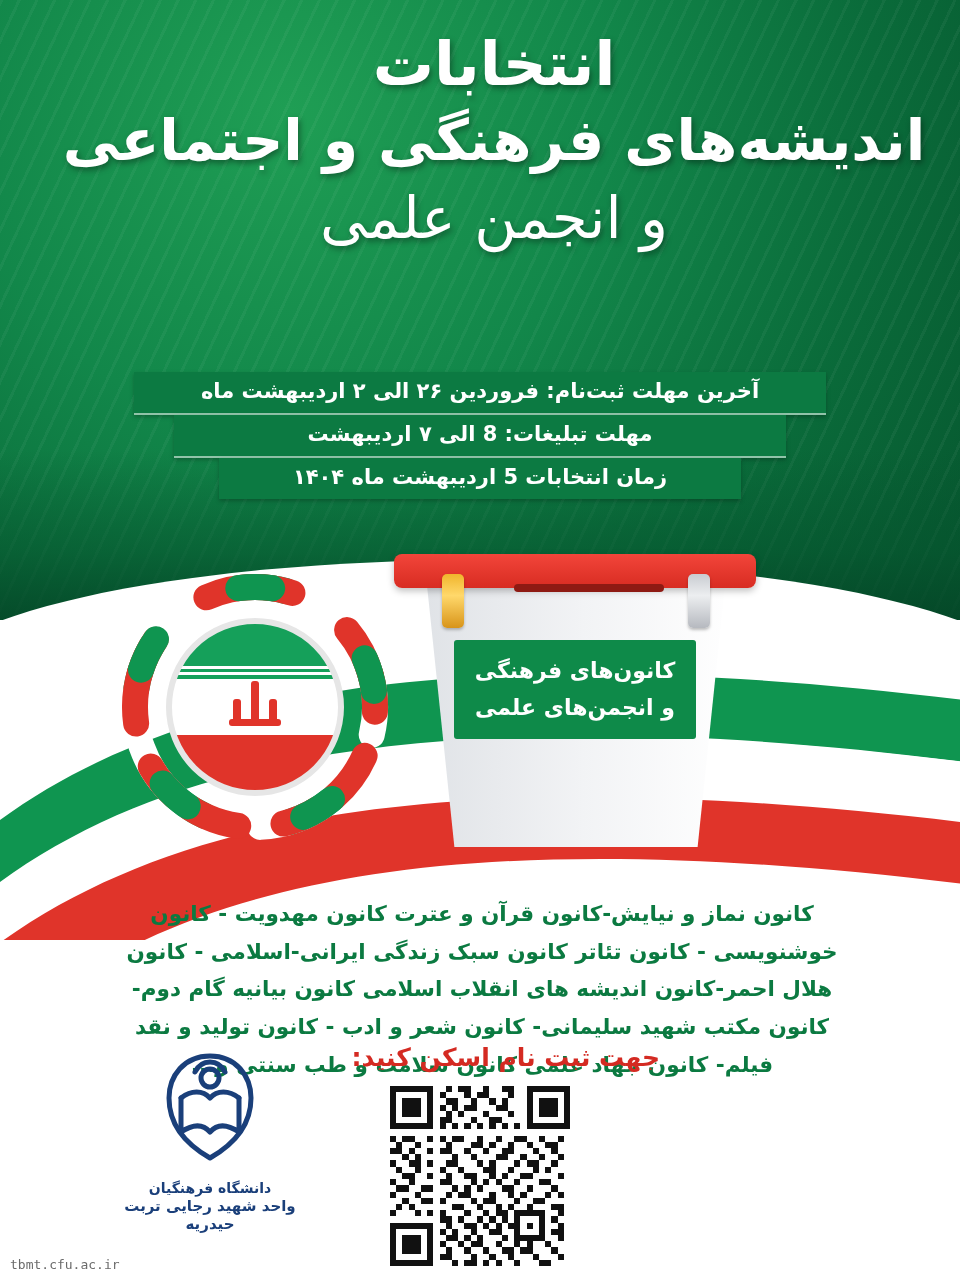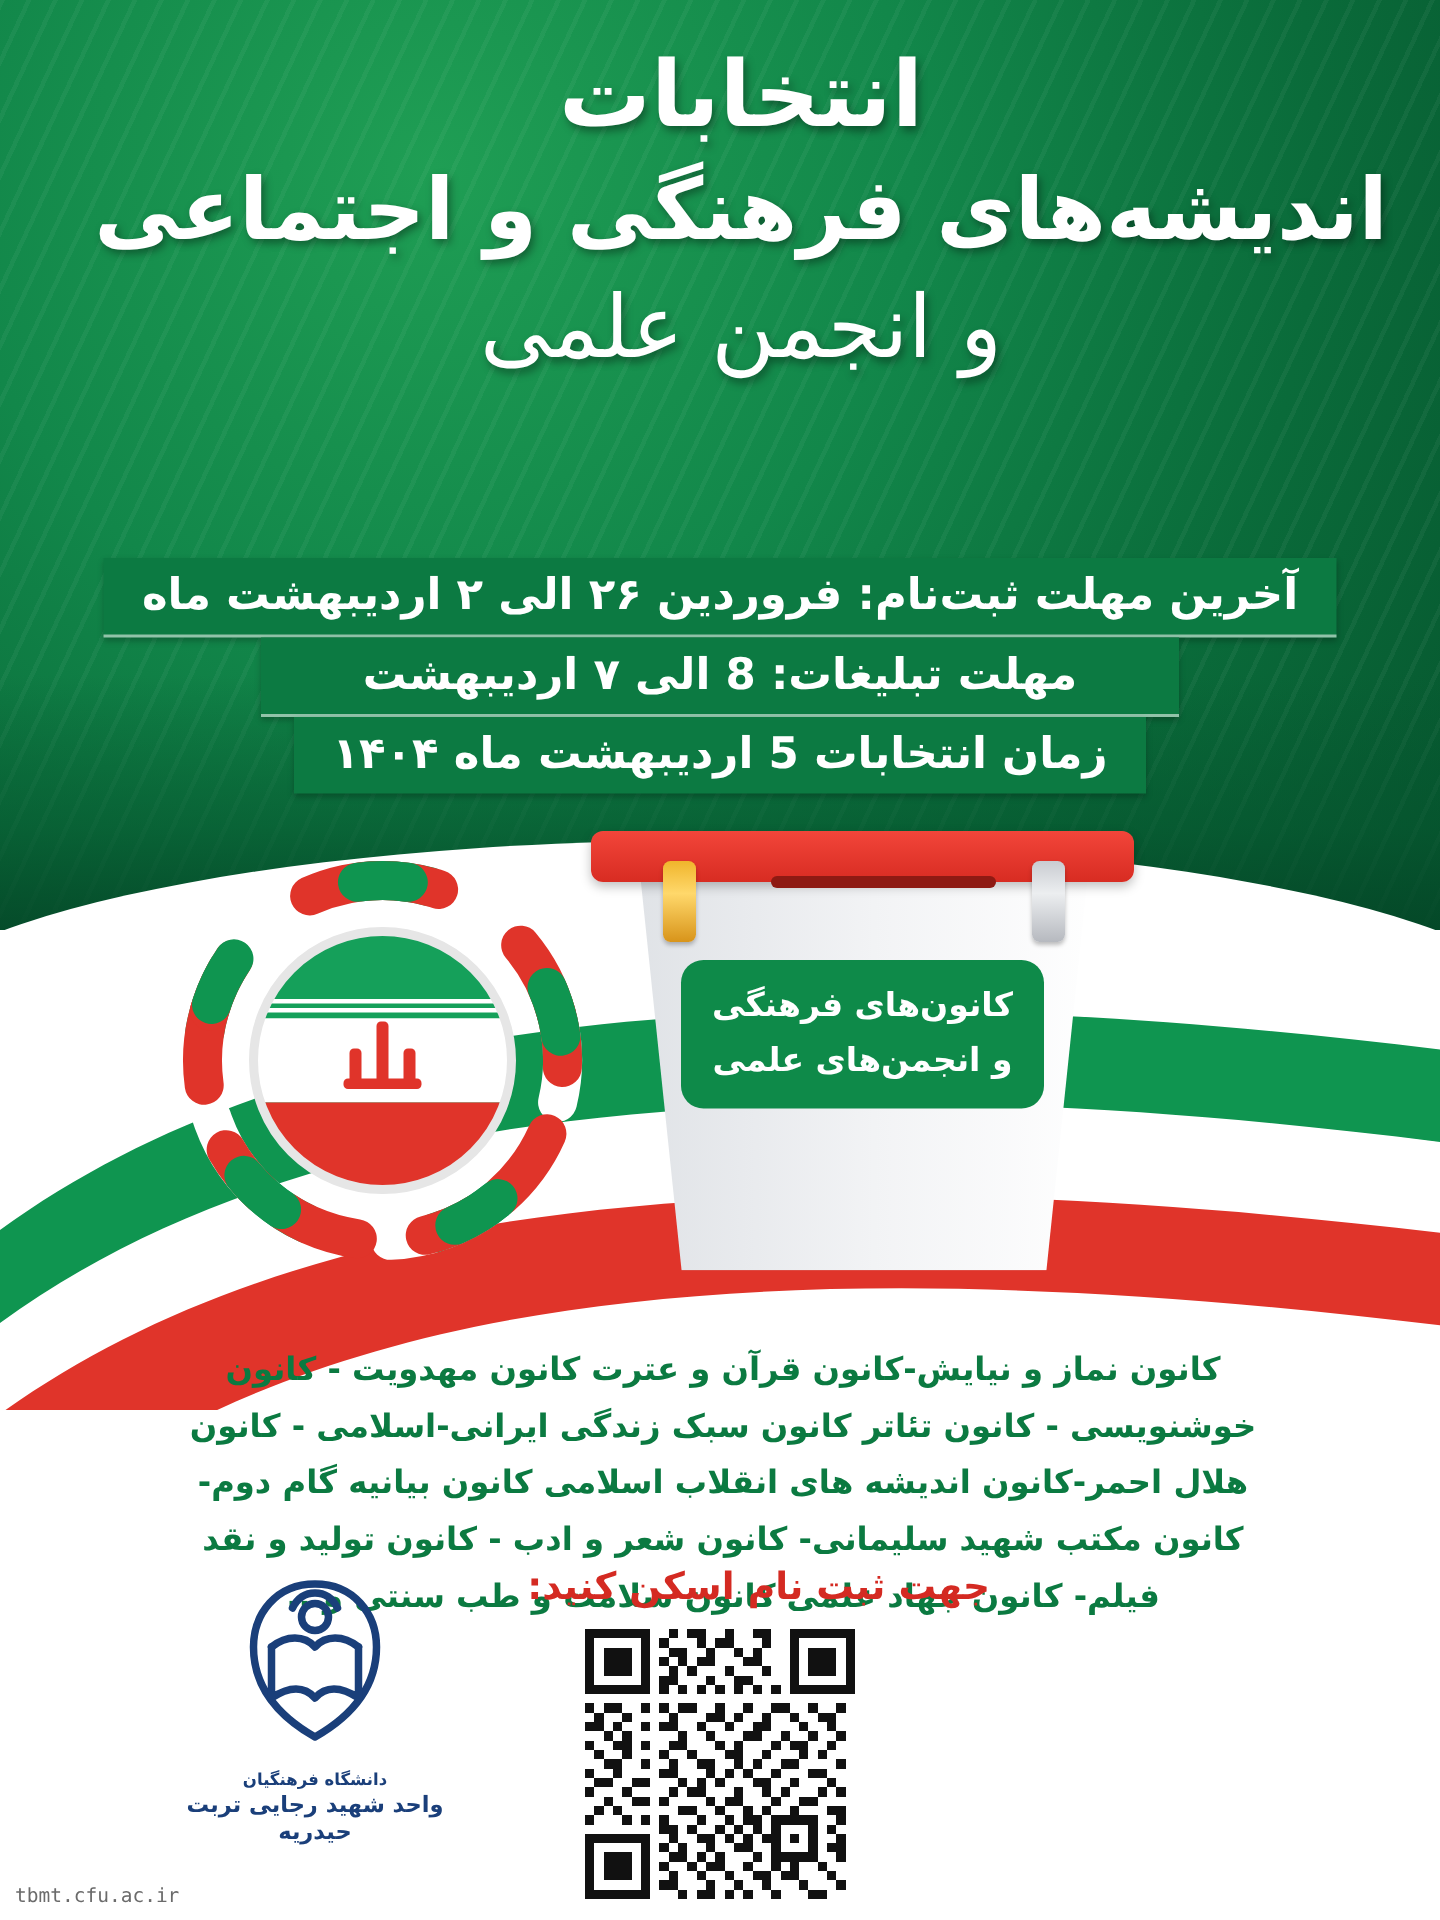--- a/index.html
+++ b/index.html
@@ -85,21 +85,21 @@
     top: 372px;
     left: 0; right: 0;
     z-index: 7;
     display: flex;
     flex-direction: column;
     align-items: center;
   }
   .date-row {
     background: #0c7a42;
     color: #ffffff;
-    font-size: 29px;
+    font-size: 21px;
     font-weight: bold;
     padding: 7px 26px 10px 26px;
     border-bottom: 2px solid rgba(255,255,255,0.55);
     box-shadow: 0 2px 4px rgba(0,0,0,0.25);
     white-space: nowrap;
     text-align: center;
   }
   .date-row.r1 { min-width: 640px; }
   .date-row.r2 { min-width: 560px; }
   .date-row.r3 { min-width: 470px; border-bottom: none; }
@@ -169,21 +169,21 @@
     left: 74px;
     top: 108px;
     width: 230px;
     background: #0e8a49;
     color: #ffffff;
     font-size: 22px;
     font-weight: bold;
     line-height: 1.7;
     text-align: center;
     padding: 12px 6px;
-    border-radius: 15px;
+    border-radius: 3px;
   }
 
   
   .emblem {
     position: absolute;
     left: 110px;
     top: 562px;
     width: 290px;
     height: 290px;
     z-index: 9;
@@ -232,21 +232,21 @@
     width: 200px;
     height: 200px;
     z-index: 10;
     text-align: center;
   }
   .logo-caption-1, .logo-caption-2 {
     color: #1a3f7a;
     font-weight: bold;
     letter-spacing: 0.5px;
   }
-  .logo-caption-1 { font-size: 11px; margin-top: 2px; }
+  .logo-caption-1 { font-size: 14px; margin-top: 2px; }
   .logo-caption-2 { font-size: 15px; margin-top: 1px; }
 
   
   .footer-url {
     position: absolute;
     left: 10px;
     bottom: 8px;
     color: #6b6b6b;
     font-size: 13px;
     font-family: "DejaVu Sans Mono", "Liberation Mono", monospace;

